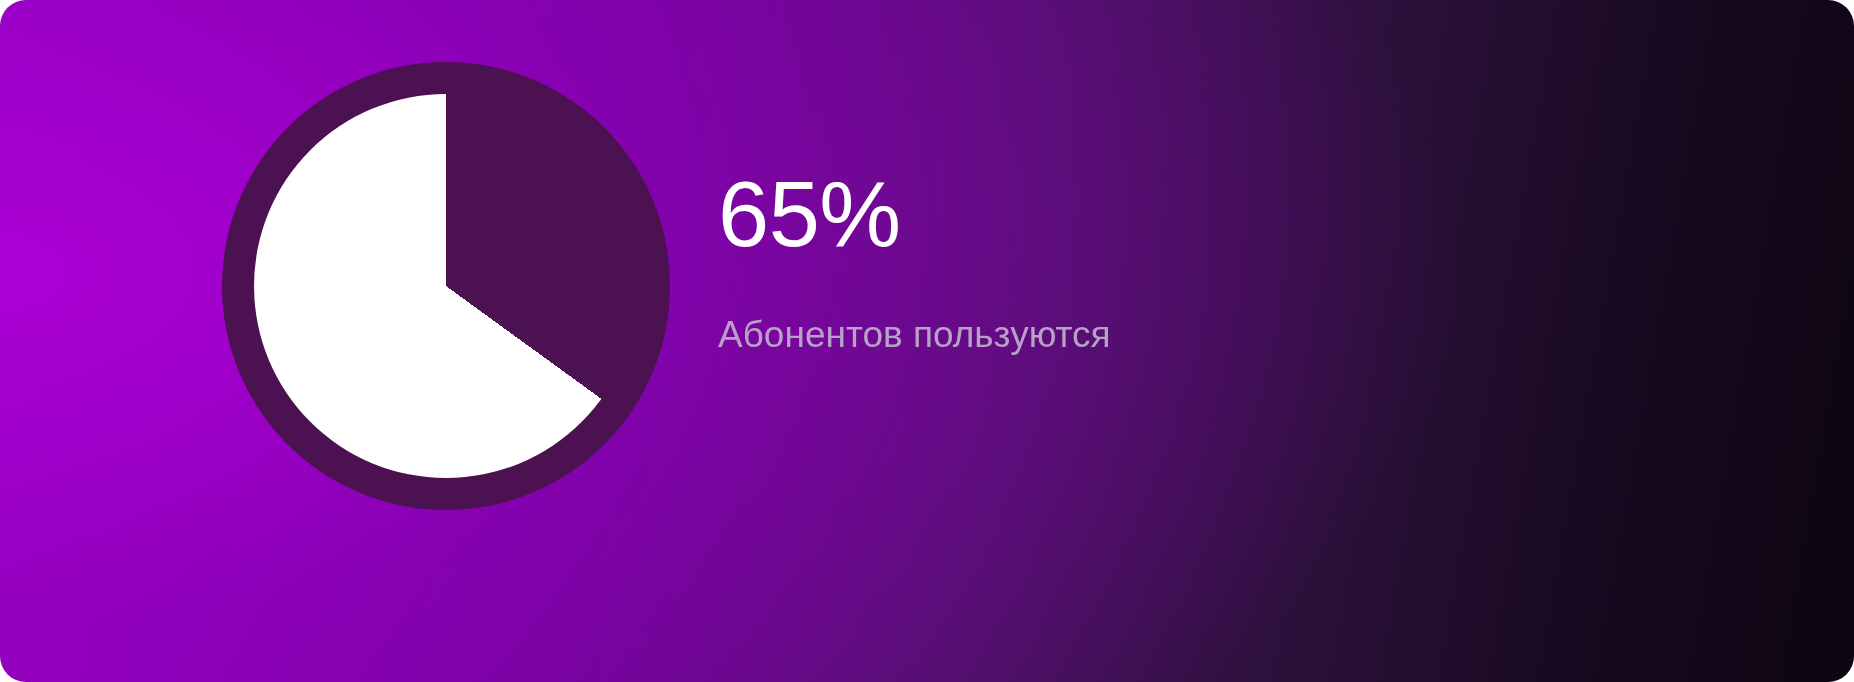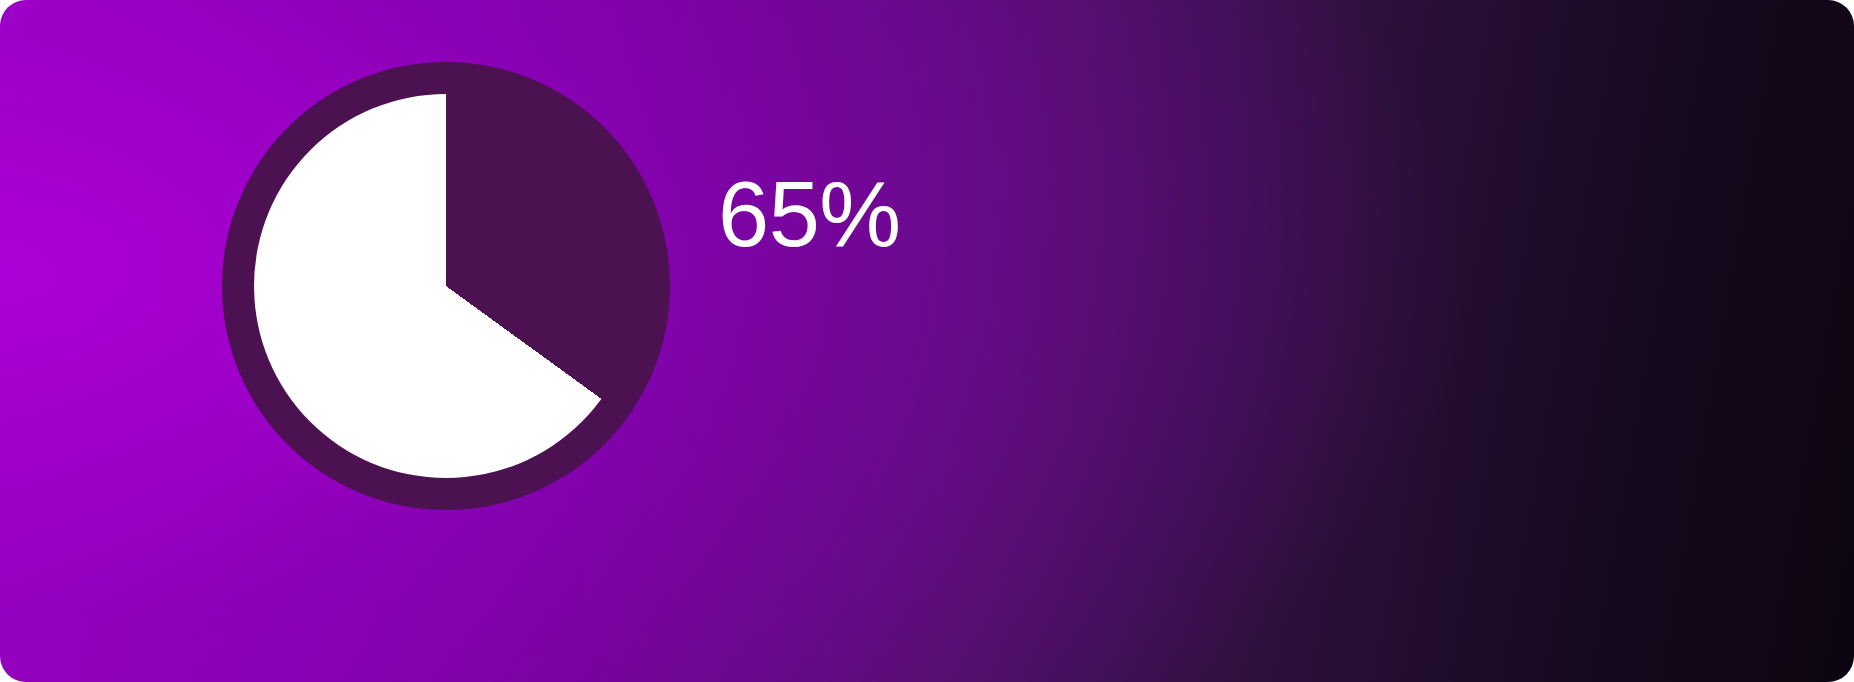--- a/index.html
+++ b/index.html
@@ -89,16 +89,17 @@
 <div id="stat-card" style="border-radius: 26px;">
 
   <div class="pie-wrap">
     <div class="pie-ring" style="background: rgb(75, 17, 81);"></div>
     <div class="pie-inner" style="background: conic-gradient(rgb(75, 17, 81) 0deg, rgb(75, 17, 81) 126deg, rgb(255, 255, 255) 126deg, rgb(255, 255, 255) 360deg);"></div>
   </div>
 
   <div class="text-block">
     <div class="stat-value" style="color: rgb(255, 255, 255);">65%</div>
     <div class="stat-caption" style="color: rgb(184, 161, 198);">
+      <span class="cap-line">Абонентов пользуются</span>
     </div>
   </div>
 
 </div>
 
 </body></html>

